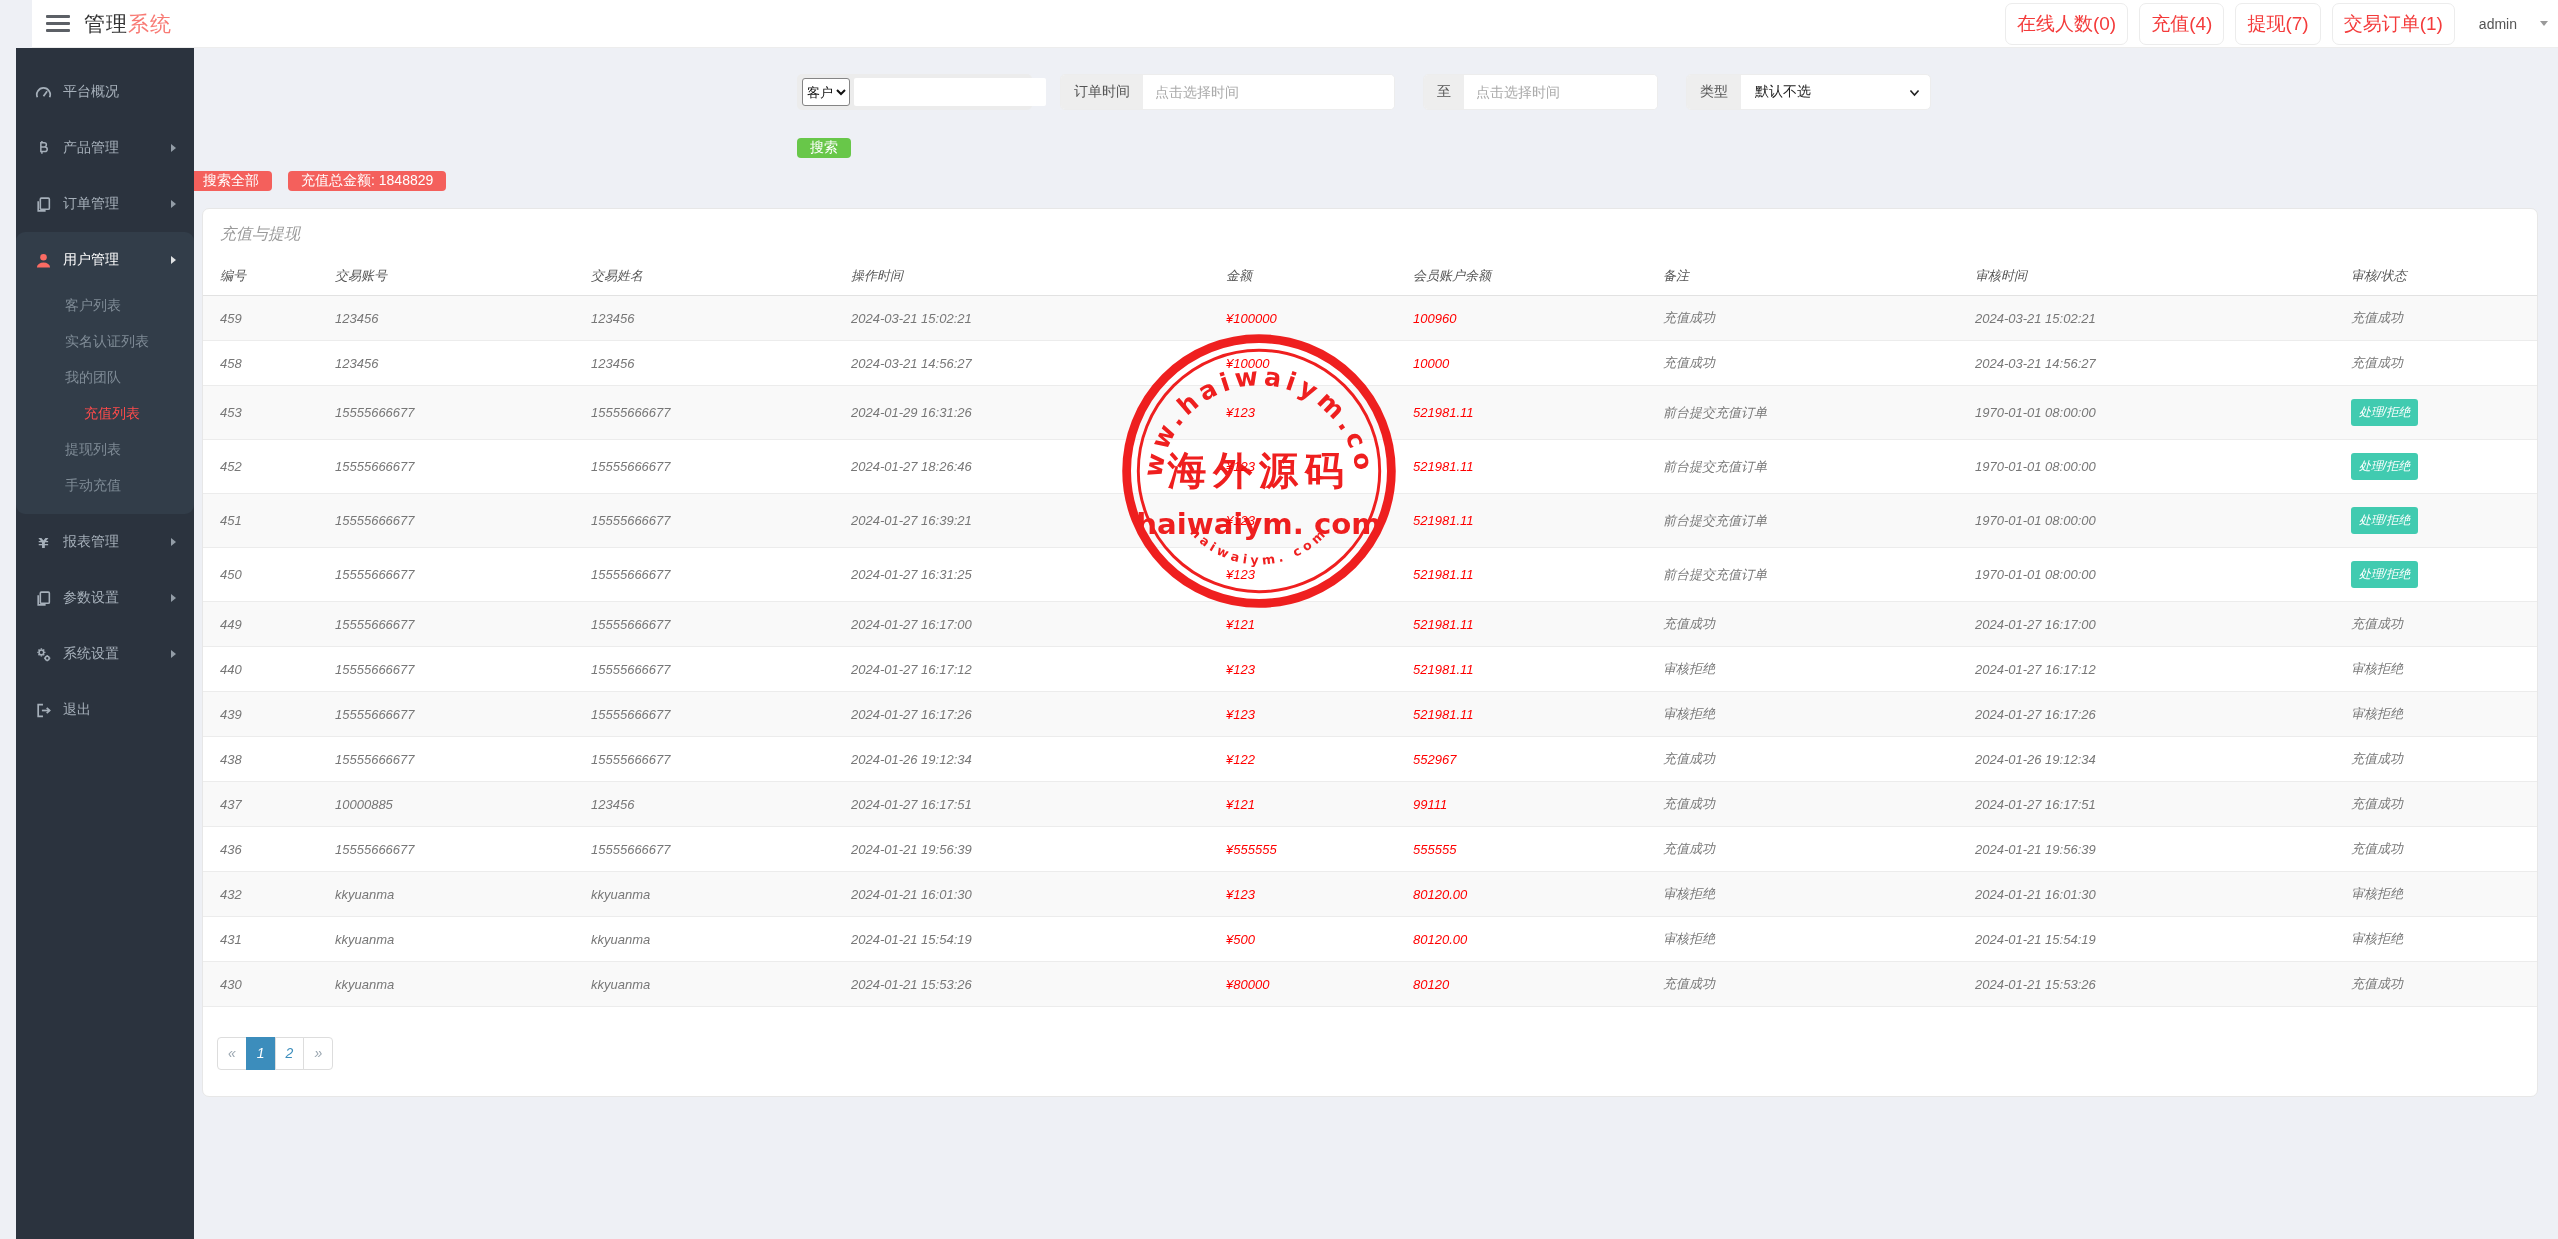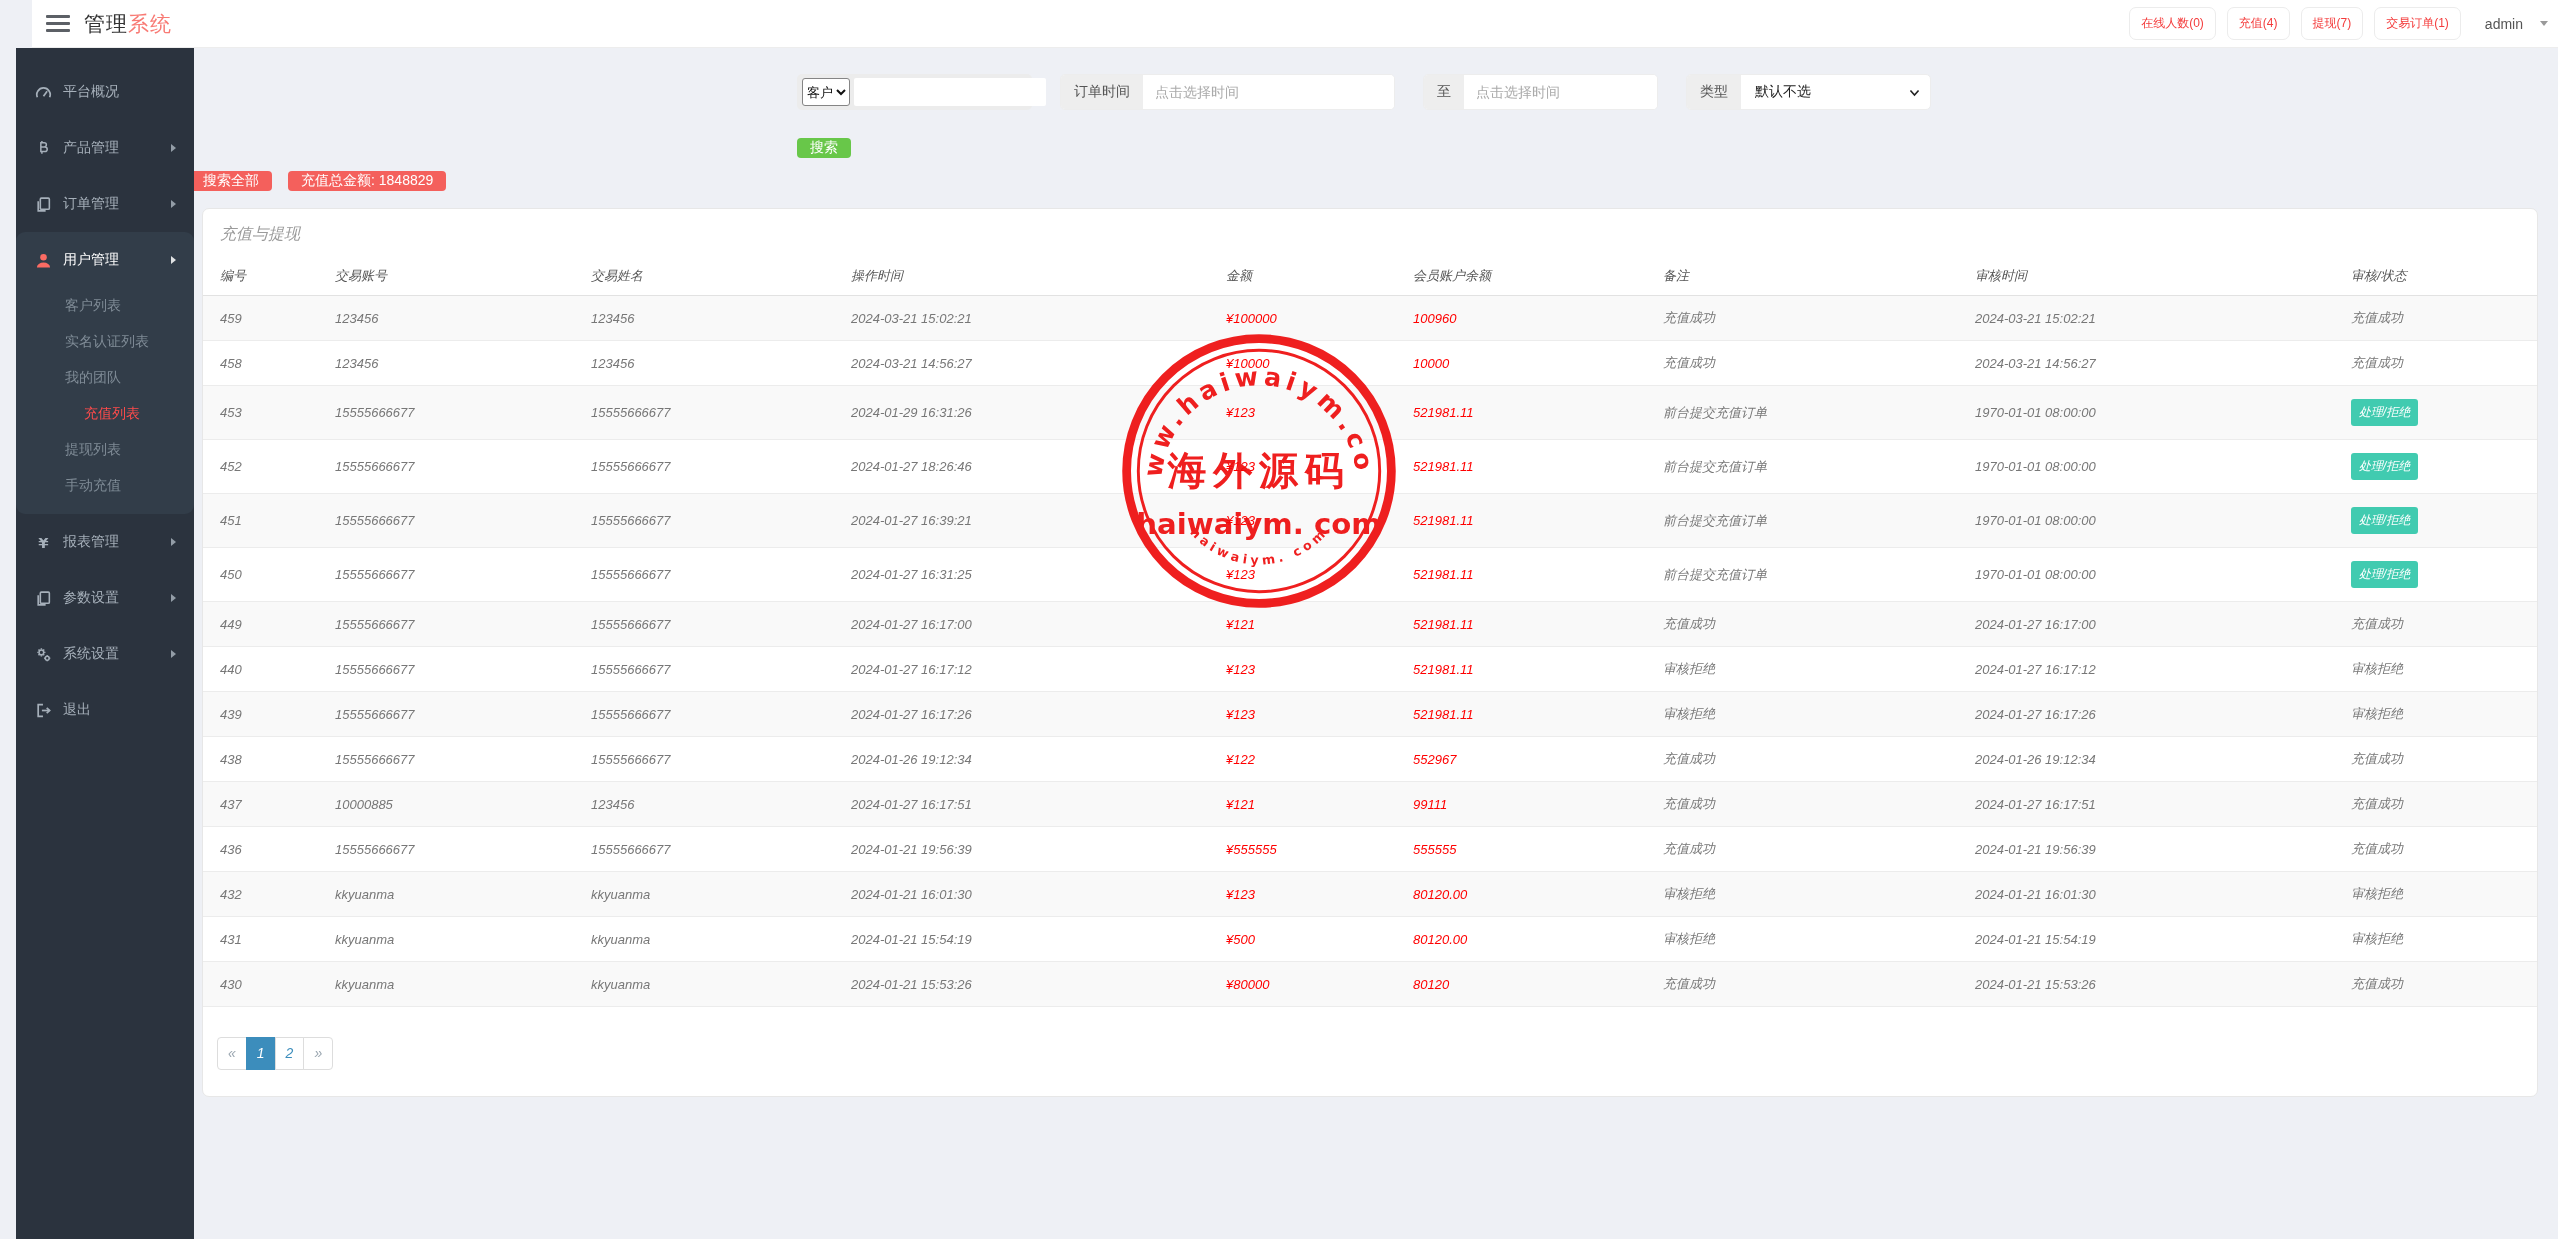--- a/index.html
+++ b/index.html
@@ -7,22 +7,22 @@
   body { font-family:"Liberation Sans","DejaVu Sans",sans-serif; background:#eef0f5; font-size:14px; }
 
   
   .header { height:48px; background:#fff; display:flex; align-items:center; position:relative; z-index:20; border-bottom:1px solid #ededed;margin-left:32px; }
   .burger { width:24px; margin:0 14px 0 14px; cursor:pointer; }
   .burger i { display:block; height:3px; background:#5c6066; margin:4px 0; border-radius:1px; }
   .brand { font-size:21px; letter-spacing:1px; }
   .brand .b1 { color:#333; }
   .brand .b2 { color:#f87a74; }
   .header-right { margin-left:auto; display:flex; align-items:center; gap:11px; margin-right:14px; }
-  .toplink { display:inline-block; color:#f43b3b; font-size:12px; border:1px solid #ececec; border-radius:7px; padding:7px 11px; background:#fff; text-decoration:none; cursor:pointer; }
-  .userbox { color:#555; font-size:14px; padding:7px 10px; display:flex; align-items:center; gap:17px; cursor:pointer; }
+  .toplink { display:inline-block; color:#f43b3b; font-size:19px; border:1px solid #ececec; border-radius:7px; padding:7px 11px; background:#fff; text-decoration:none; cursor:pointer; }
+  .userbox { color:#555; font-size:14px; padding:7px 10px; display:flex; align-items:center; gap:23px; cursor:pointer; }
   .caret-down { width:0; height:0; border-left:4px solid transparent; border-right:4px solid transparent; border-top:5px solid #9a9a9a; }
 
   
   .sidebar { position:fixed; left:16px; top:48px; bottom:0; width:178px; background:#2b333e; padding-top:16px; z-index:15; }
   .side-item { height:56px; display:flex; align-items:center; padding:0 18px; color:#a6b0ba; font-size:14px; cursor:pointer; }
   .side-item .s-ico { width:18px; height:18px; margin-right:11px; display:inline-flex; align-items:center; justify-content:center; flex:none; }
   .side-item svg { width:17px; height:17px; }
   .side-arrow { margin-left:auto; width:0; height:0; border-top:4px solid transparent; border-bottom:4px solid transparent; border-left:5px solid currentColor; opacity:.85; }
   .submenu-block { background:#323d49; border-radius:9px; padding-bottom:10px; }
   .submenu-block .side-item { color:#fff; }

